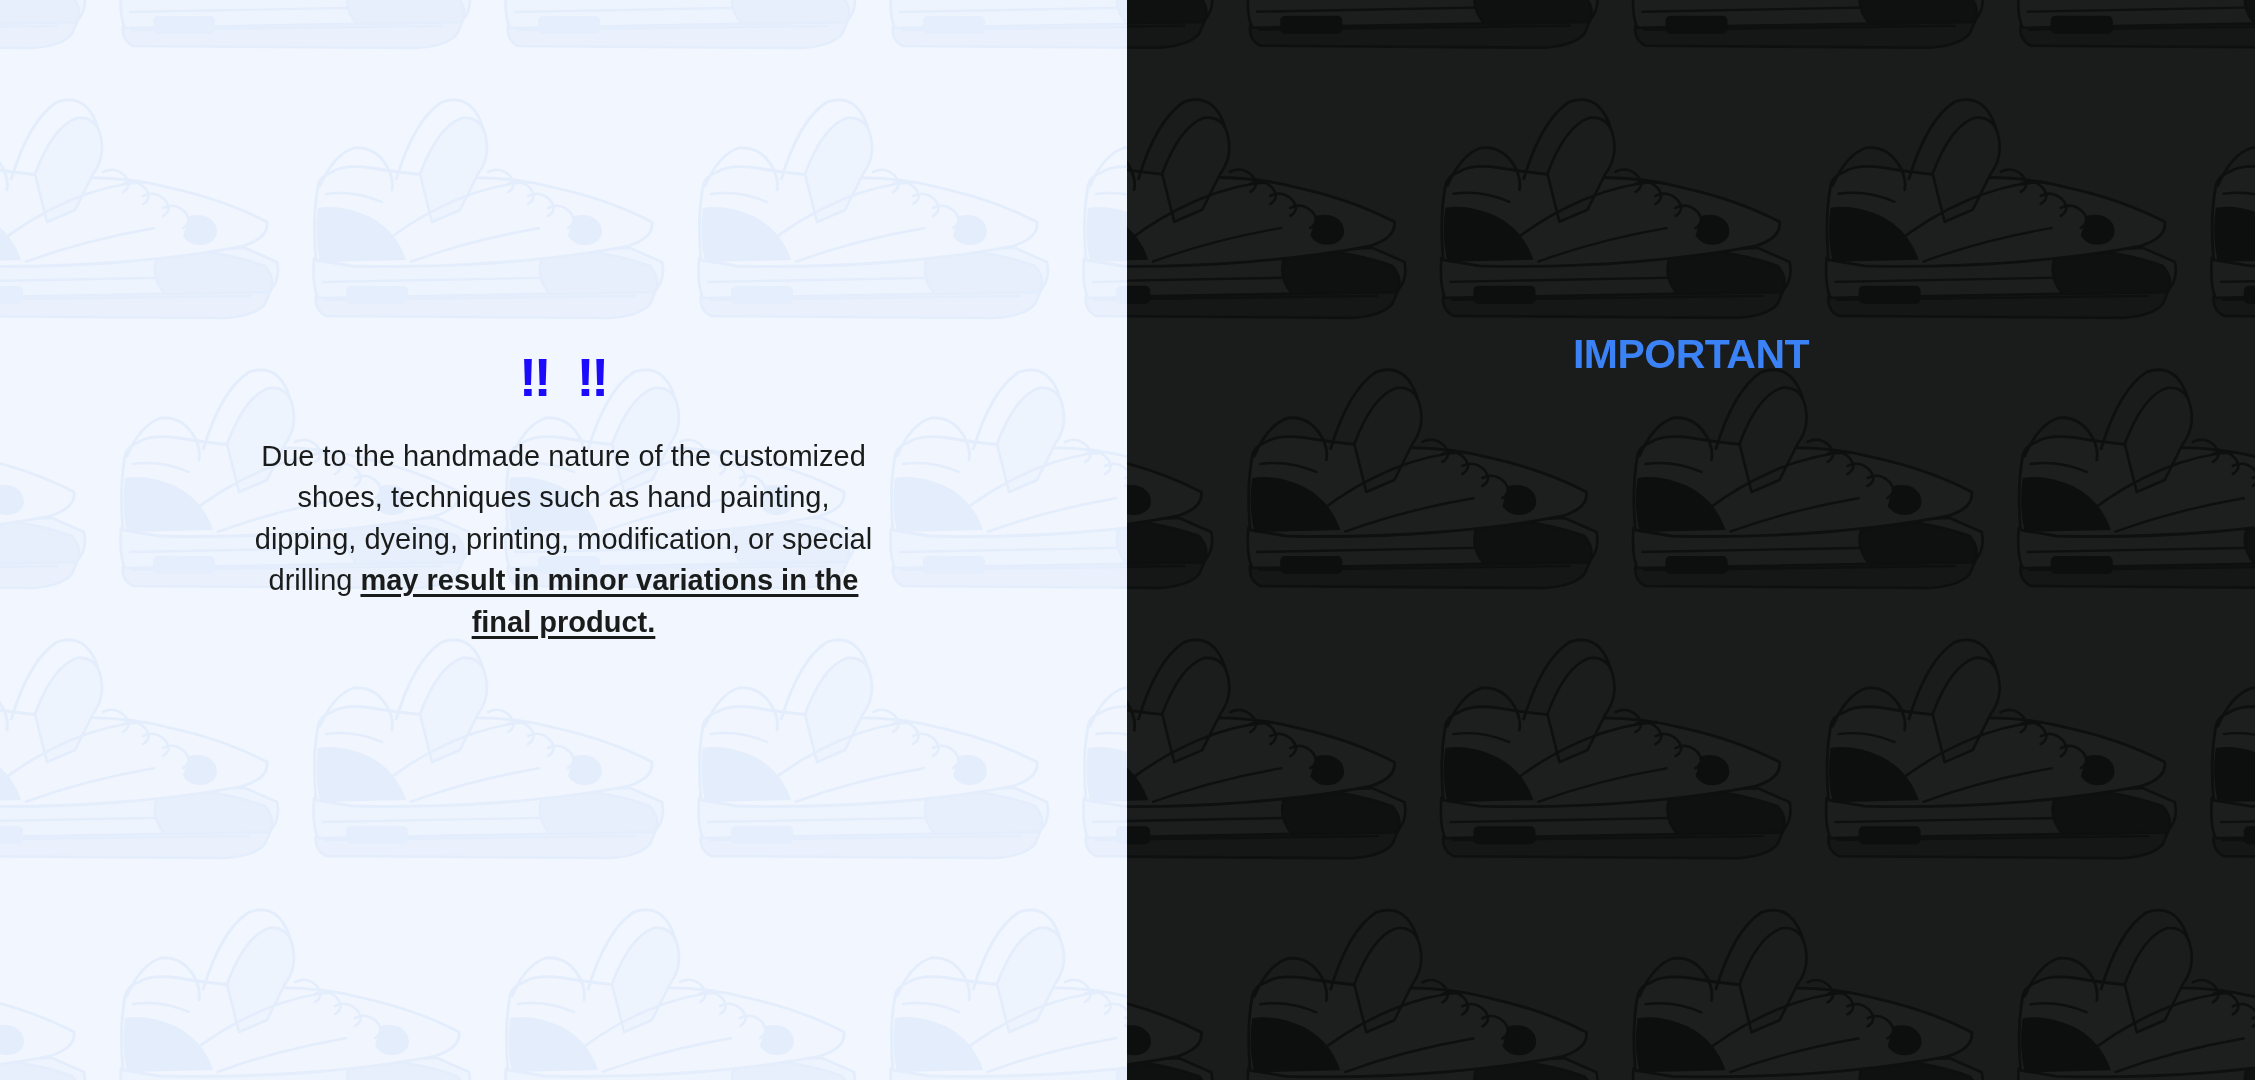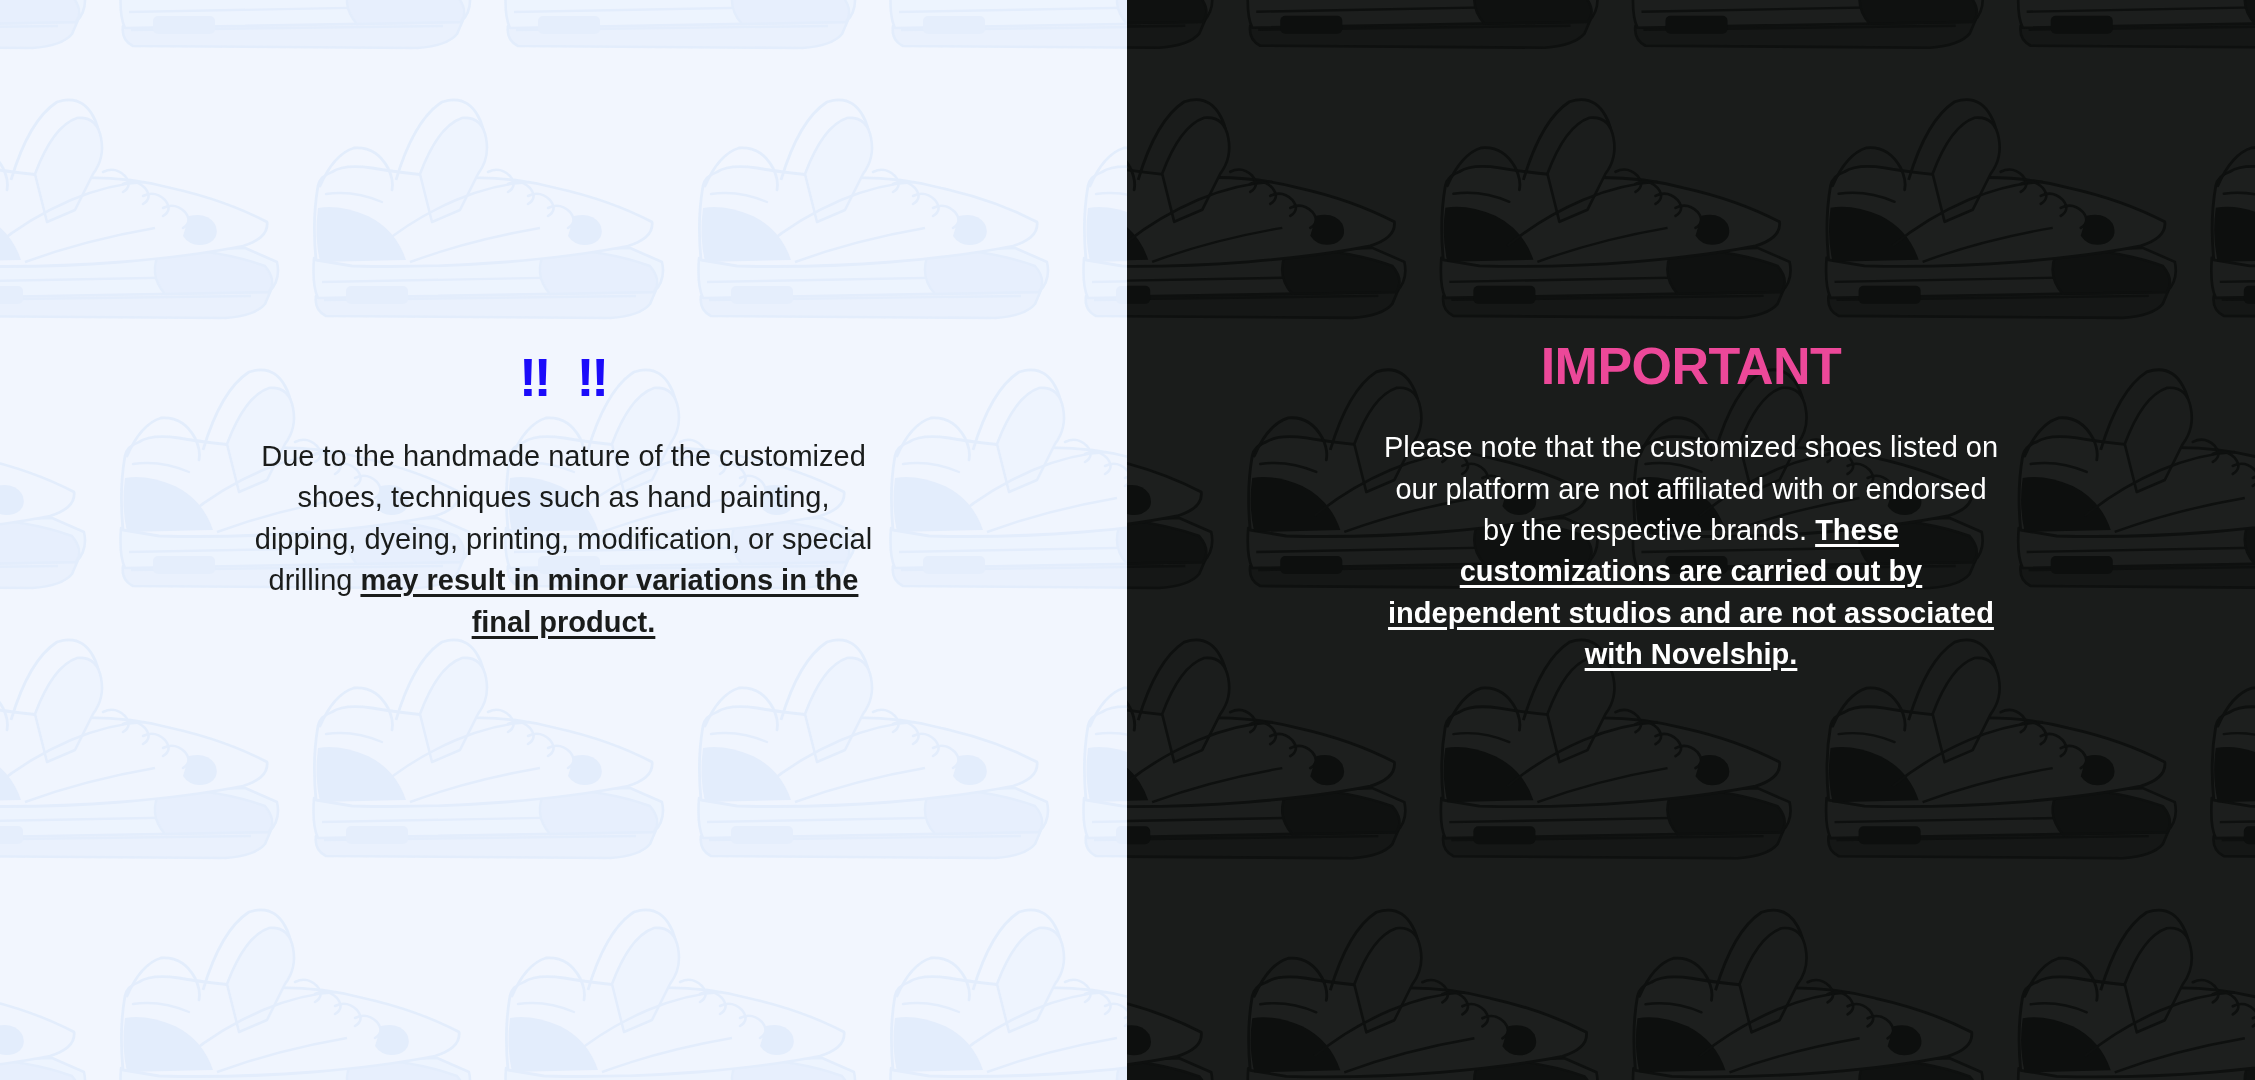--- a/index.html
+++ b/index.html
@@ -74,26 +74,26 @@
     color: #1b0bfa;
     font-size: 54px;
     font-weight: 900;
     letter-spacing: -1px;
     line-height: 1;
     display: inline-block;
     transform: translateY(-2px);
   }
 
   .headline-right {
-    font-size: 52px;
-    color: #ec4899;
+    font-size: 41px;
+    color: #3b82f6;
     line-height: 1.02;
     white-space: normal;
     max-width: 620px;
-    margin: 18px auto;
+    margin: 12px auto;
   }
 
   .body-copy {
     margin: 12px auto;
     font-size: 29px;
     line-height: 1.43;
     font-weight: 400;
   }
 
   .body-left {
@@ -297,19 +297,16 @@
           <use href="#sneaker-d" x="1380" y="1470"></use>
         </g>
       </svg>
     </div>
 
     <div class="content">
       <h1 class="headline headline-right">
         <span>IMPORTANT</span><br>
       </h1>
 
-      <p class="body-copy body-right">
-        <span>Please note that the customized shoes listed on our platform are not affiliated with or endorsed by the respective brands. </span><span class="em-underline">These customizations are carried out by independent studios and are not associated with Novelship.</span>
-      </p>
     </div>
   </section>
 
 </div>
 
 </body></html>

